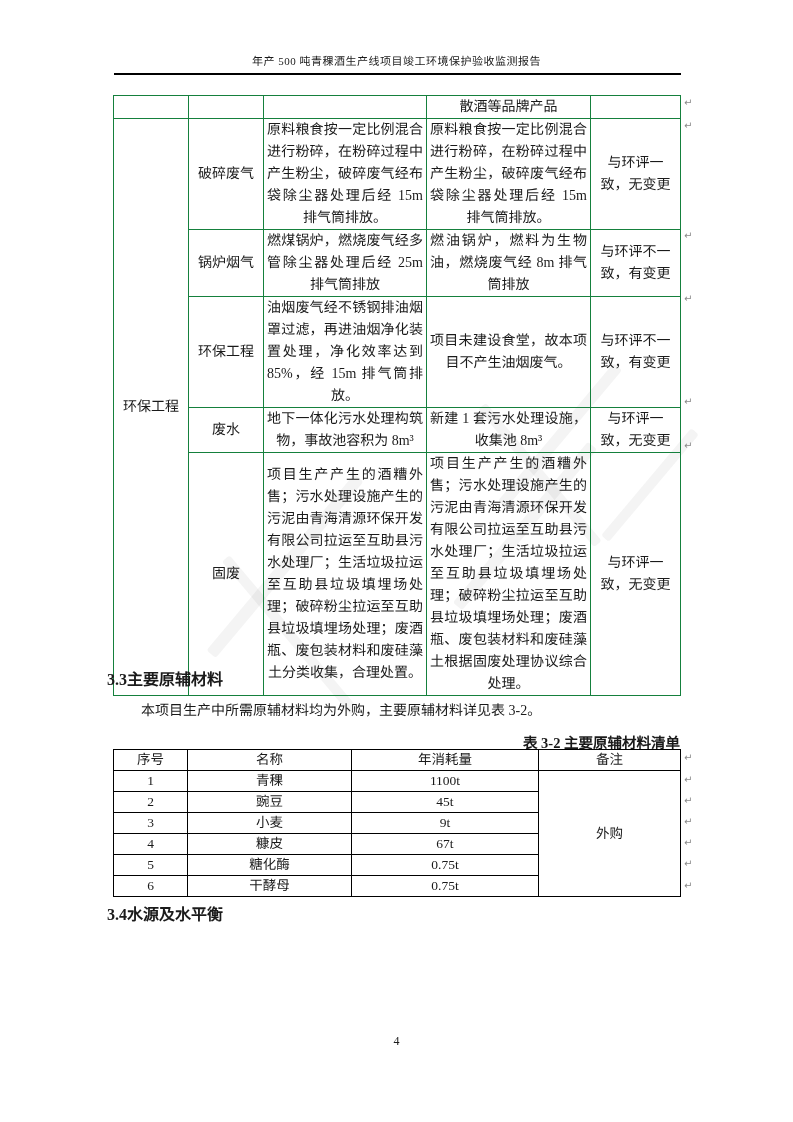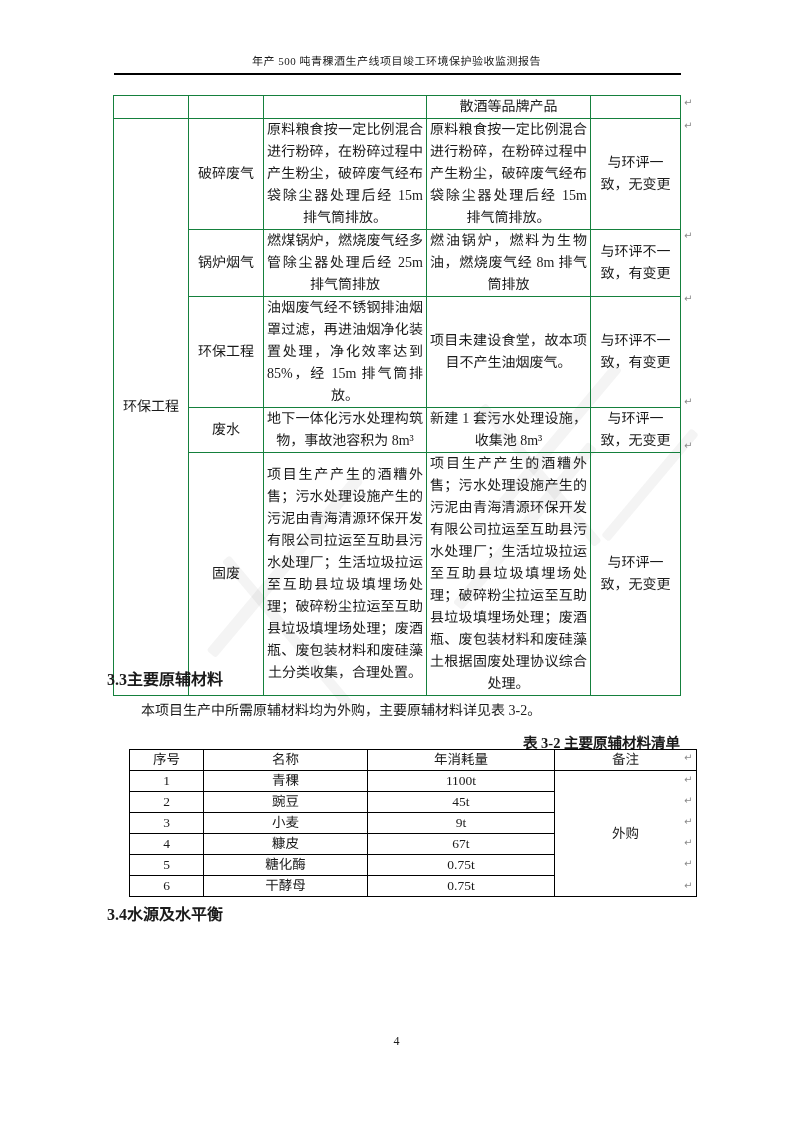--- a/index.html
+++ b/index.html
@@ -18,21 +18,21 @@
                 font-size:14px;line-height:22px;padding:0 3px;overflow:hidden;}
   .cmp-table td.para{text-align:justify;text-align-last:center;}
   
   .sec-heading{position:absolute;left:107px;font-weight:bold;font-size:16px;}
   .h33{top:666px;}
   .p33{position:absolute;left:113px;top:698px;width:567px;font-size:14px;
        text-indent:2em;line-height:26px;}
   .caption{position:absolute;left:113px;top:731px;width:567px;text-align:right;
            font-weight:bold;font-size:14.5px;}
   
-  .mat-table{position:absolute;top:749px;left:113px;width:567px;margin-left:16px;}
+  .mat-table{position:absolute;top:749px;left:113px;width:567px;}
   .mat-table td,.mat-table th{border:1px solid #000;text-align:center;vertical-align:middle;
            font-size:13.5px;font-weight:normal;line-height:20px;padding:0 2px;overflow:hidden;}
   
   .h34{top:901px;}
   .p34{position:absolute;left:113px;top:926px;width:567px;font-size:15.5px;
        text-indent:2em;line-height:37px;text-align:justify;}
   .page-number{position:absolute;top:1034px;left:0;width:793px;text-align:center;font-size:12px;}
   
   .pmark{position:absolute;left:684px;color:#8a8a8a;font-size:10px;
          font-family:"DejaVu Sans","Liberation Sans",sans-serif;}

